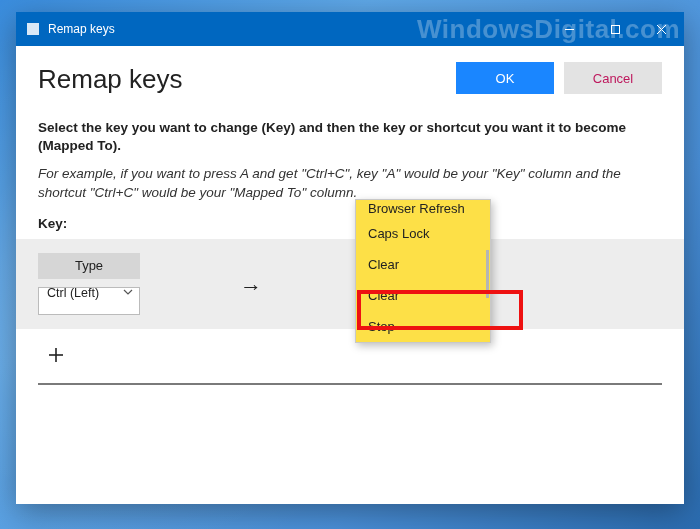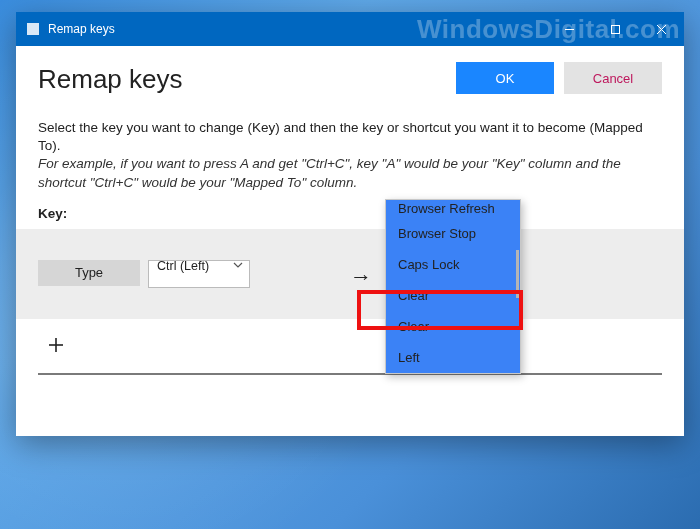--- a/index.html
+++ b/index.html
@@ -12,64 +12,64 @@
     position: absolute; inset: 0;
     background: radial-gradient(circle at 18% 55%, rgba(255,255,255,0.25) 0%, rgba(255,255,255,0.05) 25%, transparent 45%);
     pointer-events: none;
   }
   .watermark {
     position: absolute; top: 14px; right: 20px;
     font-size: 26px; font-weight: 600; color: rgba(255,255,255,0.28);
     letter-spacing: 0.5px; pointer-events: none; z-index: 50;
   }
   .window {
-    position: absolute; left: 16px; top: 12px; width: 668px; height: 424px;
+    position: absolute; left: 16px; top: 12px; width: 668px; height: 492px;
     background: #ffffff; box-shadow: 0 8px 30px rgba(0,0,0,0.35);
     display: flex; flex-direction: column;
   }
   .titlebar {
     height: 34px; background: #0067c0; color: #fff;
     display: flex; align-items: center; padding-left: 10px;
     font-size: 12px;
   }
   .titlebar .tb-icon { width: 14px; height: 14px; margin-right: 8px; display:flex;align-items:center;justify-content:center;}
   .titlebar .tb-title { flex: 0 0 auto; }
   .titlebar .tb-spacer { flex: 1; }
   .tb-btn { width: 46px; height: 34px; display: flex; align-items: center; justify-content: center; }
   .tb-btn svg { stroke: #fff; }
   .content { flex: 1; padding: 14px 22px 10px 22px; display: flex; flex-direction: column; position: relative; }
   .header-row { display: flex; align-items: flex-start; }
   .page-title { font-size: 26px; font-weight: 400; color: #222; flex: 1; padding-top: 4px; }
   .action-buttons { display: flex; gap: 10px; padding-top: 2px; }
   .btn { width: 98px; height: 32px; font-size: 13px; display: flex; align-items: center; justify-content: center; border: none; cursor: pointer; }
   .btn-primary { background: #1a86ff; color: #fff; }
   .btn-secondary { background: #e3e3e3; color: #be185d; }
-  .instruction { font-size: 13.5px; color: #222; margin-top: 24px; line-height: 1.35; font-weight: 400; }
-  .example { font-size: 13.5px; color: #333; font-style: italic; line-height: 1.35; }
+  .instruction { font-size: 13.5px; color: #222; margin-top: 24px; line-height: 1.35; font-weight: 700; }
+  .example { font-size: 13.5px; color: #333; font-style: italic; margin-top: 10px; line-height: 1.35; }
   .key-label { font-size: 13.5px; font-weight: 700; color: #222; margin-top: 14px; }
   .remap-row {
     margin-top: 8px; background: #ededed; height: 90px;
     margin-left: -22px; margin-right: -22px; padding: 10px 22px;
     display: flex; align-items: center;
   }
-  .col-stack { display: flex; gap: 8px; }
+  .col-stack { display: flex; flex-direction: column; gap: 8px; }
   .type-header { width: 102px; height: 26px; background: #d6d6d6; display: flex; align-items: center; justify-content: center; font-size: 13px; color: #222; }
   .combo {
     width: 102px; height: 28px; background: #fff; border: 1px solid #bbb;
     display: flex; align-items: center; padding: 0 6px 16px 8px; font-size: 12.5px; color: #222;
     justify-content: space-between;
   }
   .arrow-sep { flex: 0 0 auto; margin-left: 100px; font-size: 22px; color: #222; }
   .add-row-wrap { margin-top: 8px; margin-bottom: 6px; }
   .add-btn { width: 36px; height: 36px; background: #fff; border: none; display:flex;align-items:center;justify-content:center;}
   .hr { height: 2px; background: #7a7a7a; margin-top: 4px; margin-left: 0; margin-right: 0; }
   
   .dropdown {
-    position: absolute; left: 385px; top: 199px; width: 136px;
-    background: #3b82f6; border: 1px solid #c8c8c8;
+    position: absolute; left: 355px; top: 199px; width: 136px;
+    background: #fde047; border: 1px solid #c8c8c8;
     box-shadow: 2px 3px 8px rgba(0,0,0,0.25);
     z-index: 30;
     text-align: center;
   }
   .dd-item {
     height: 31px; display: flex; align-items: center; padding: 0 12px;
     font-size: 13px; color: #222; overflow: hidden; white-space: nowrap;
   }
   .dd-item.top-clip { height: 18px; align-items: flex-end; padding-bottom: 2px; }
   .dd-scroll {
@@ -150,21 +150,20 @@
           <line x1="3" y1="10" x2="17" y2="10" stroke="#222" stroke-width="1.6"></line>
         </svg>
       </button>
     </div>
     <div class="hr"></div>
   </div>
 </div>
 
 <div class="dropdown">
   <div class="dd-item top-clip">Browser Refresh</div>
-  <div class="dd-item">Browser Stop</div>
   <div class="dd-item">Caps Lock</div>
   <div class="dd-item">Clear</div>
   <div class="dd-item">Clear</div>
-  <div class="dd-item">Left</div>
+  <div class="dd-item">Stop</div>
   <div class="dd-scroll"></div>
 </div>
 
 <div class="highlight-box"></div>
 
 </body></html>

